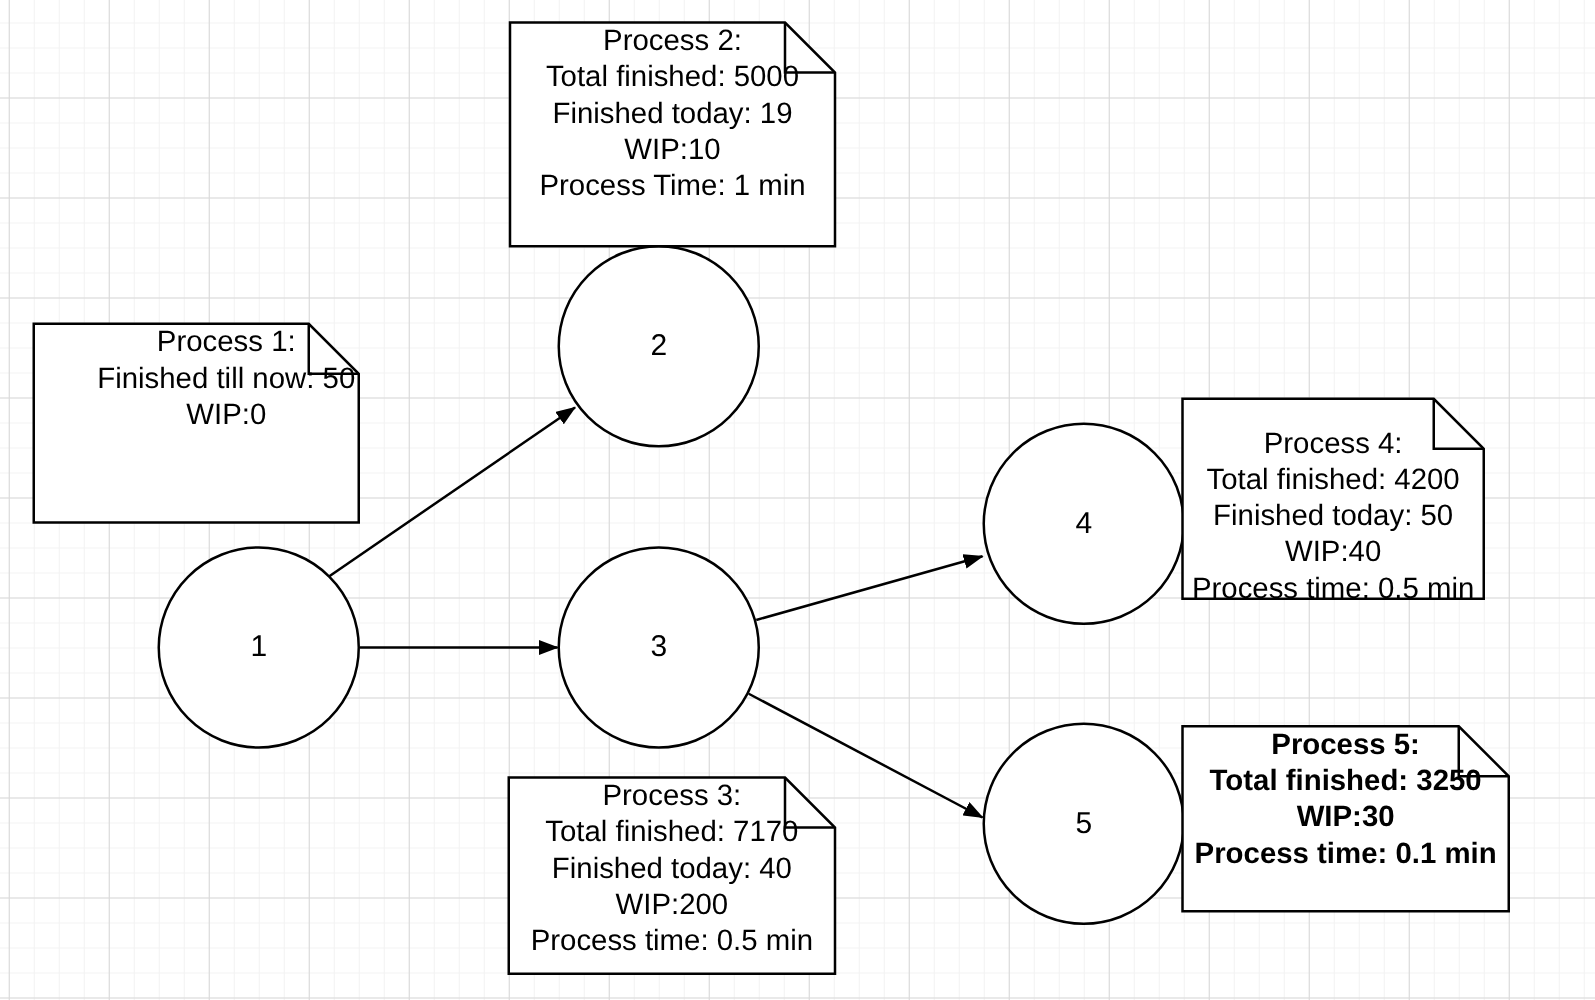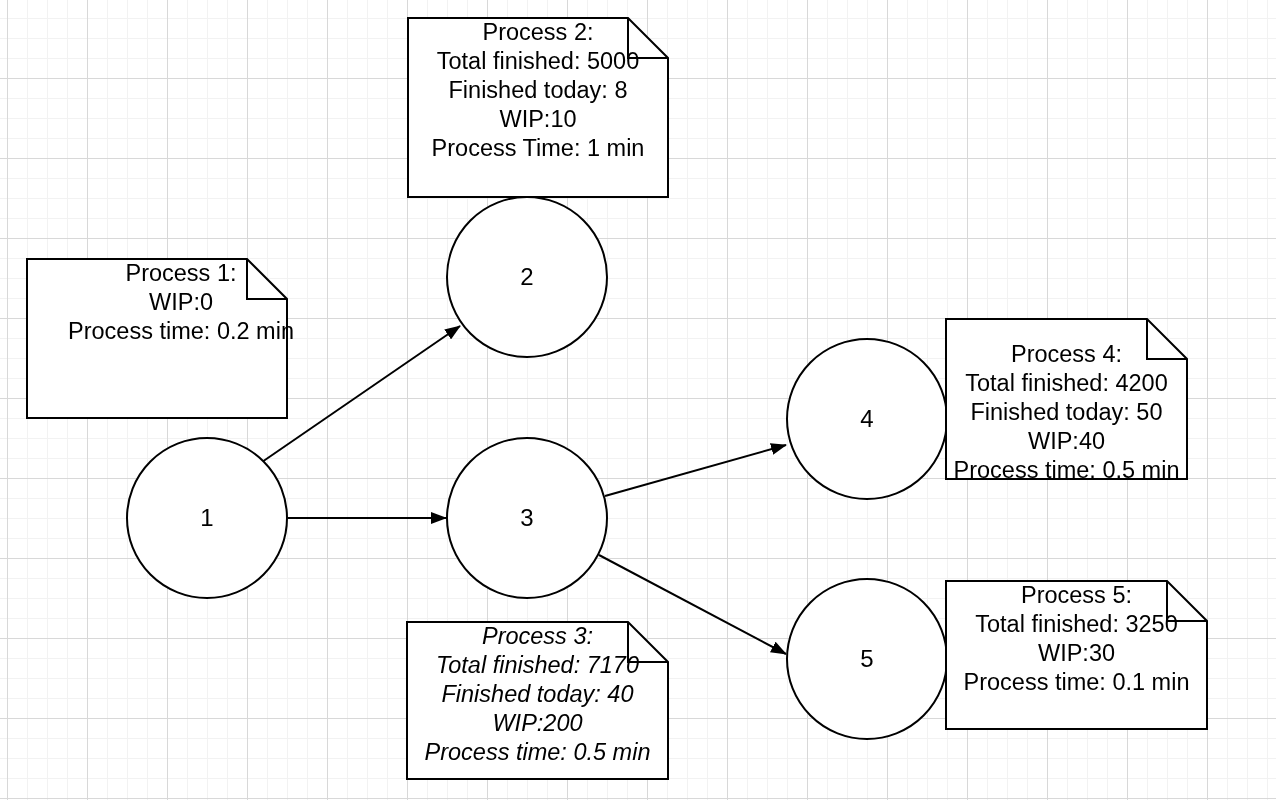--- a/index.html
+++ b/index.html
@@ -109,48 +109,48 @@
   </svg>
 
   <div class="node-label" style="left:127px; top:438px; width:160px; height:160px;">1</div>
   <div class="node-label" style="left:447px; top:197px; width:160px; height:160px;">2</div>
   <div class="node-label" style="left:447px; top:438px; width:160px; height:160px;">3</div>
   <div class="node-label" style="left:787px; top:339px; width:160px; height:160px;">4</div>
   <div class="node-label" style="left:787px; top:579px; width:160px; height:160px;">5</div>
 
   <div class="note-text" style="left:27px; top:259px; width:260px; height:159px;margin-left:24px;">
     <div>Process 1:</div>
+    <div>Finished till now: 50</div>
     <div>WIP:0</div>
-    <div>Process time: 0.2 min</div>
   </div>
 
   <div class="note-text" style="left:408px; top:18px; width:260px; height:179px;">
     <div>Process 2:</div>
     <div>Total finished: 5000</div>
-    <div>Finished today: 8</div>
+    <div>Finished today: 19</div>
     <div>WIP:10</div>
     <div>Process Time: 1 min</div>
   </div>
 
-  <div class="note-text" style="left:407px; top:622px; width:261px; height:157px;font-style:italic;">
+  <div class="note-text" style="left:407px; top:622px; width:261px; height:157px;">
     <div>Process 3:</div>
     <div>Total finished: 7170</div>
     <div>Finished today: 40</div>
     <div>WIP:200</div>
     <div>Process time: 0.5 min</div>
   </div>
 
   <div class="note-text" style="left:946px; top:319px; width:241px; height:160px;margin-top:21px;">
     <div>Process 4:</div>
     <div>Total finished: 4200</div>
     <div>Finished today: 50</div>
     <div>WIP:40</div>
     <div>Process time: 0.5 min</div>
   </div>
 
-  <div class="note-text" style="left:946px; top:581px; width:261px; height:180px;">
+  <div class="note-text" style="left:946px; top:581px; width:261px; height:180px;font-weight:bold;">
     <div>Process 5:</div>
     <div>Total finished: 3250</div>
     <div>WIP:30</div>
     <div>Process time: 0.1 min</div>
   </div>
 
 </div>
 
 </body></html>

